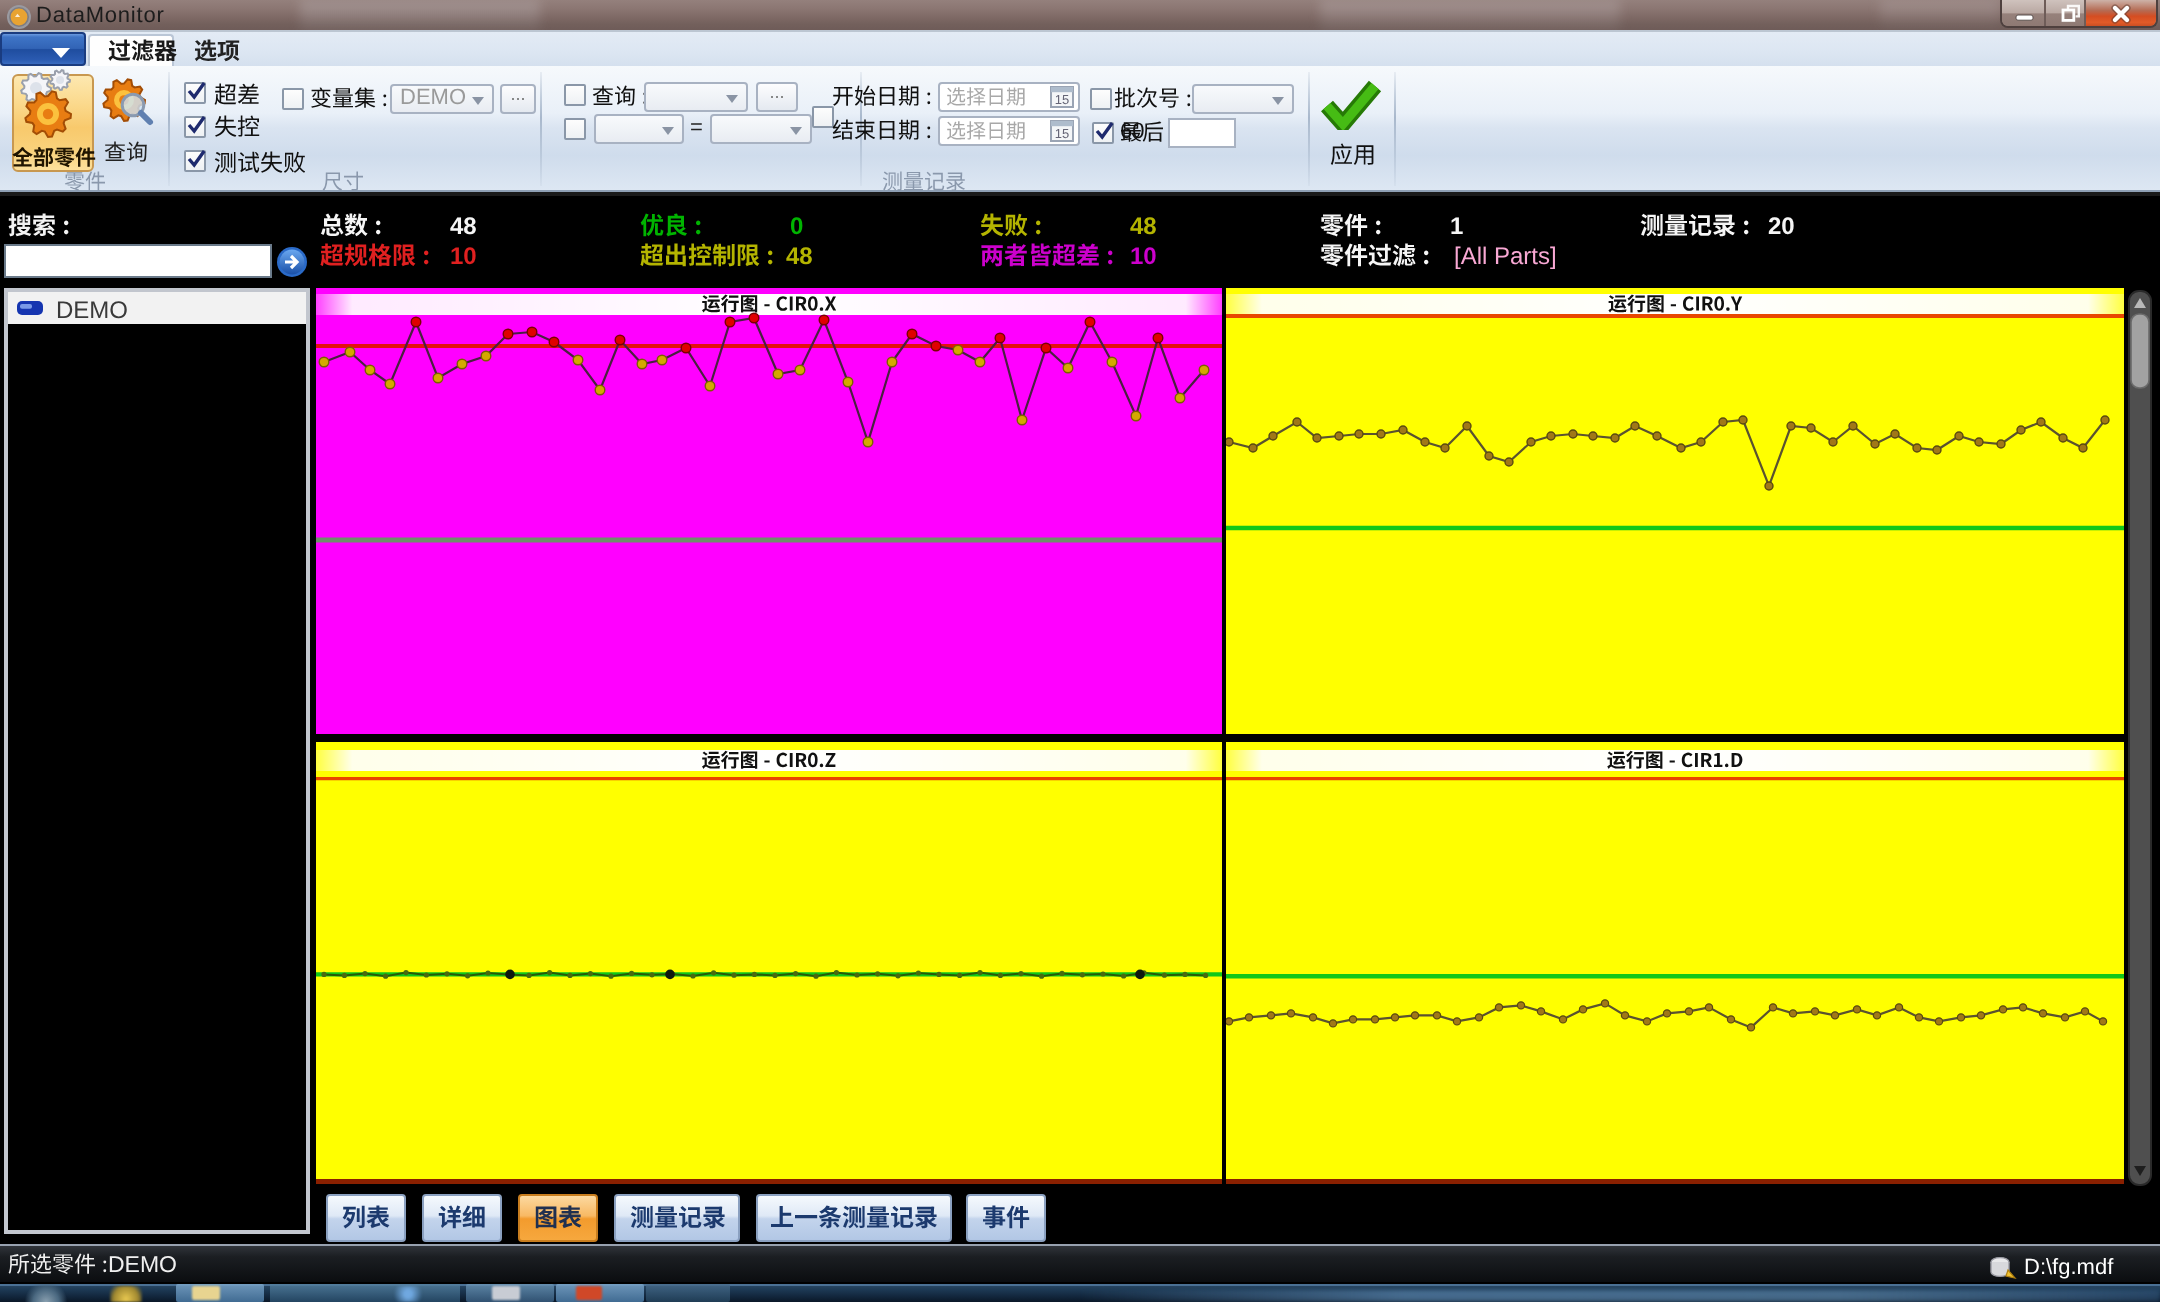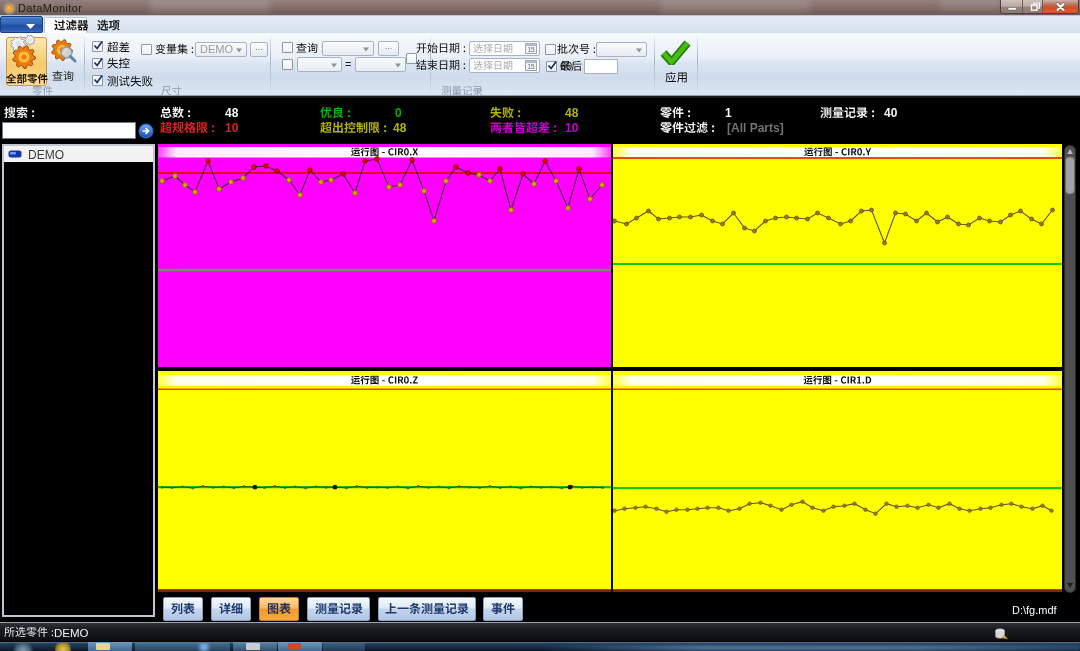--- a/index.html
+++ b/index.html
@@ -226,25 +226,25 @@
       <path d="M0.7 -9.4H11.4V-8.0H0.7ZM1.1 -6.8H10.4V-5.5H2.5V1.1H1.1ZM9.5 -6.8H10.9V-0.5Q10.9 0.0 10.8 0.4Q10.6 0.7 10.2 0.9Q9.8 1.0 9.3 1.1Q8.7 1.1 7.9 1.1Q7.9 0.8 7.7 0.4Q7.6 -0.0 7.4 -0.3Q7.8 -0.3 8.1 -0.3Q8.5 -0.3 8.8 -0.3Q9.1 -0.3 9.2 -0.3Q9.3 -0.3 9.4 -0.4Q9.5 -0.4 9.5 -0.6ZM3.9 -3.8 4.7 -4.8Q5.0 -4.6 5.2 -4.3Q5.5 -3.9 5.8 -3.6Q6.1 -3.3 6.2 -3.1L5.4 -1.9Q5.3 -2.2 5.0 -2.5Q4.8 -2.9 4.5 -3.2Q4.2 -3.5 3.9 -3.8ZM3.8 -8.4H5.2V-5.9Q5.2 -5.2 5.1 -4.5Q5.1 -3.8 4.9 -3.0Q4.7 -2.3 4.3 -1.6Q3.9 -0.9 3.3 -0.3Q3.2 -0.5 3.0 -0.7Q2.9 -0.9 2.7 -1.1Q2.5 -1.2 2.3 -1.4Q2.8 -1.8 3.1 -2.4Q3.4 -3.0 3.6 -3.6Q3.7 -4.2 3.7 -4.8Q3.8 -5.4 3.8 -5.9ZM6.9 -3.8 7.7 -4.8Q8.1 -4.5 8.5 -4.1Q8.9 -3.6 9.2 -3.2Q9.6 -2.8 9.8 -2.5L9.0 -1.3Q8.8 -1.7 8.4 -2.1Q8.1 -2.5 7.7 -3.0Q7.3 -3.4 6.9 -3.8ZM6.8 -8.4H8.2V-5.9Q8.2 -5.2 8.1 -4.5Q8.0 -3.8 7.8 -3.0Q7.6 -2.3 7.3 -1.6Q6.9 -0.9 6.3 -0.3Q6.2 -0.5 6.0 -0.7Q5.9 -0.9 5.7 -1.1Q5.5 -1.2 5.3 -1.4Q5.8 -1.8 6.1 -2.4Q6.4 -3.0 6.6 -3.6Q6.7 -4.2 6.7 -4.8Q6.8 -5.4 6.8 -5.9Z M12.6 -6.6H23.4V-5.3H12.6ZM13.6 -8.9H20.5V-7.7H13.6ZM15.8 -2.4H21.1V-1.3H15.8ZM15.8 -0.5H21.1V0.7H15.8ZM16.5 -10.2H17.9V-5.8H16.5ZM21.7 -9.9 23.0 -9.2Q21.8 -7.6 20.2 -6.2Q18.7 -4.9 16.9 -3.9Q15.0 -2.8 13.1 -2.1Q13.0 -2.3 12.9 -2.5Q12.7 -2.7 12.5 -2.9Q12.3 -3.2 12.2 -3.3Q14.2 -3.9 16.0 -4.9Q17.7 -5.8 19.2 -7.1Q20.7 -8.4 21.7 -9.9ZM14.9 -4.3H22.0V1.0H20.5V-3.1H16.4V1.1H14.9Z M26.0 -4.3H34.2V1.1H32.7V-3.1H27.4V1.1H26.0ZM26.8 -2.3H33.0V-1.2H26.8ZM26.6 -9.1H29.8V-7.9H26.6ZM26.8 -0.5H33.0V0.7H26.8ZM29.0 -5.4 30.6 -5.1Q30.3 -4.7 30.1 -4.3Q29.9 -3.9 29.8 -3.6L28.5 -3.9Q28.6 -4.2 28.8 -4.7Q28.9 -5.1 29.0 -5.4ZM34.1 -9.5 35.1 -8.4Q34.5 -8.2 33.9 -8.0Q33.2 -7.7 32.6 -7.5Q31.9 -7.4 31.3 -7.2Q31.2 -7.4 31.1 -7.8Q31.0 -8.1 30.9 -8.3Q31.4 -8.4 32.0 -8.6Q32.6 -8.8 33.2 -9.1Q33.7 -9.3 34.1 -9.5ZM30.4 -10.2H31.8V-6.6Q31.8 -6.3 31.9 -6.3Q32.0 -6.2 32.4 -6.2Q32.4 -6.2 32.6 -6.2Q32.8 -6.2 33.1 -6.2Q33.3 -6.2 33.5 -6.2Q33.7 -6.2 33.8 -6.2Q34.0 -6.2 34.1 -6.2Q34.2 -6.3 34.3 -6.6Q34.3 -6.8 34.3 -7.2Q34.5 -7.1 34.9 -6.9Q35.3 -6.8 35.6 -6.7Q35.5 -6.0 35.3 -5.6Q35.2 -5.2 34.8 -5.1Q34.5 -4.9 33.9 -4.9Q33.8 -4.9 33.7 -4.9Q33.5 -4.9 33.3 -4.9Q33.0 -4.9 32.8 -4.9Q32.6 -4.9 32.4 -4.9Q32.3 -4.9 32.2 -4.9Q31.4 -4.9 31.1 -5.1Q30.7 -5.2 30.5 -5.6Q30.4 -6.0 30.4 -6.6ZM25.8 -4.8 25.7 -6.0 26.3 -6.4 29.9 -7.0Q29.9 -6.7 29.9 -6.4Q29.9 -6.0 30.0 -5.7Q28.7 -5.5 27.9 -5.4Q27.2 -5.2 26.7 -5.1Q26.3 -5.0 26.1 -5.0Q25.9 -4.9 25.8 -4.8ZM25.8 -4.8Q25.7 -5.0 25.6 -5.2Q25.6 -5.4 25.5 -5.7Q25.4 -5.9 25.3 -6.0Q25.5 -6.1 25.6 -6.3Q25.8 -6.4 25.8 -6.8V-10.2H27.3V-5.9Q27.3 -5.9 27.2 -5.8Q27.0 -5.8 26.8 -5.7Q26.5 -5.5 26.3 -5.4Q26.1 -5.3 25.9 -5.1Q25.8 -5.0 25.8 -4.8Z M42.0 -9.8H46.6V-8.6H42.0ZM43.3 -9.3 44.7 -9.2Q44.5 -7.8 44.0 -6.8Q43.5 -5.9 42.6 -5.3Q42.4 -5.4 42.2 -5.6Q42.0 -5.7 41.8 -5.9Q41.6 -6.0 41.5 -6.1Q42.4 -6.6 42.8 -7.4Q43.2 -8.1 43.3 -9.3ZM45.9 -9.8H47.3Q47.3 -9.8 47.3 -9.6Q47.3 -9.4 47.3 -9.3Q47.2 -8.3 47.2 -7.6Q47.1 -6.9 47.0 -6.6Q46.9 -6.2 46.8 -6.0Q46.6 -5.8 46.4 -5.7Q46.2 -5.7 46.0 -5.6Q45.7 -5.6 45.4 -5.6Q45.0 -5.6 44.6 -5.6Q44.6 -5.9 44.5 -6.2Q44.4 -6.6 44.3 -6.8Q44.6 -6.8 44.9 -6.8Q45.1 -6.8 45.3 -6.8Q45.5 -6.8 45.6 -6.9Q45.7 -7.0 45.7 -7.3Q45.8 -7.5 45.8 -8.1Q45.9 -8.7 45.9 -9.6ZM36.8 -9.0H41.6V-7.7H36.8ZM36.5 -6.6H41.8V-5.4H36.5ZM39.3 -4.0H41.7V-2.8H39.3ZM38.6 -10.2H39.9V-6.0H38.6ZM38.8 -5.9H40.1V-0.5H38.8ZM38.0 -3.5Q38.2 -2.6 38.6 -2.0Q39.0 -1.4 39.5 -1.1Q40.1 -0.8 40.8 -0.7Q41.6 -0.6 42.5 -0.6Q42.8 -0.6 43.2 -0.6Q43.6 -0.6 44.1 -0.6Q44.5 -0.6 45.1 -0.6Q45.6 -0.6 46.1 -0.6Q46.6 -0.6 47.1 -0.6Q47.5 -0.6 47.8 -0.6Q47.7 -0.5 47.5 -0.2Q47.4 0.0 47.3 0.3Q47.3 0.6 47.2 0.8H46.3H42.5Q41.3 0.8 40.4 0.6Q39.5 0.5 38.8 0.0Q38.2 -0.4 37.7 -1.2Q37.3 -1.9 36.9 -3.2ZM36.9 -4.7 38.2 -4.7Q38.2 -3.5 38.1 -2.5Q38.0 -1.4 37.8 -0.5Q37.7 0.4 37.3 1.1Q37.2 1.0 37.0 0.9Q36.8 0.7 36.6 0.6Q36.3 0.5 36.2 0.4Q36.5 -0.2 36.6 -1.0Q36.8 -1.8 36.9 -2.7Q36.9 -3.7 36.9 -4.7ZM43.6 -4.0V-2.5H45.6V-4.0ZM42.3 -5.1H47.0V-1.3H42.3Z M49.2 -8.7H58.9V-7.4H49.2ZM49.8 -6.8H58.3V-5.5H49.8ZM50.5 -0.6H59.4V0.7H50.5ZM48.6 -4.9H59.3V-3.6H48.6ZM52.1 -3.0H58.4V-1.7H52.1ZM54.4 -2.5H55.9V0.2H54.4ZM50.7 -9.7 52.0 -10.2Q52.3 -9.8 52.6 -9.3Q52.9 -8.9 53.0 -8.5L51.6 -7.9Q51.5 -8.3 51.3 -8.8Q51.0 -9.3 50.7 -9.7ZM56.0 -10.2 57.6 -9.8Q57.3 -9.3 56.9 -8.9Q56.6 -8.5 56.3 -8.2L55.1 -8.5Q55.2 -8.8 55.4 -9.1Q55.6 -9.4 55.7 -9.7Q55.9 -10.0 56.0 -10.2ZM53.3 -8.3 54.8 -8.0Q54.3 -6.0 53.6 -4.5Q52.9 -2.9 51.8 -1.7Q50.8 -0.5 49.3 0.3Q49.2 0.2 49.1 -0.1Q48.9 -0.3 48.7 -0.5Q48.5 -0.8 48.3 -0.9Q49.7 -1.6 50.7 -2.7Q51.6 -3.7 52.3 -5.1Q52.9 -6.5 53.3 -8.3Z M65.1 -4.4Q64.6 -4.4 64.3 -4.7Q64.0 -5.1 64.0 -5.5Q64.0 -6.0 64.3 -6.4Q64.6 -6.7 65.1 -6.7Q65.5 -6.7 65.9 -6.4Q66.2 -6.0 66.2 -5.5Q66.2 -5.1 65.9 -4.7Q65.5 -4.4 65.1 -4.4ZM65.1 0.2Q64.6 0.2 64.3 -0.2Q64.0 -0.5 64.0 -1.0Q64.0 -1.5 64.3 -1.8Q64.6 -2.1 65.1 -2.1Q65.5 -2.1 65.9 -1.8Q66.2 -1.5 66.2 -1.0Q66.2 -0.5 65.9 -0.2Q65.5 0.2 65.1 0.2Z" fill="#cc00cc"></path>
     </svg>
 <span class="lat" style="left:565px;top:121px;font-size:12px;font-weight:bold;color:#cc00cc">10</span>
 <svg style="position:absolute;left:660px;top:105px;" width="34" height="17" viewBox="0 -12.0 34 17">
       <path d="M1.5 -9.8H10.4V-8.8H1.5ZM2.4 -7.1H4.9V-6.3H2.4ZM2.1 -5.9H4.9V-5.1H2.1ZM7.1 -5.9H9.9V-5.1H7.1ZM7.1 -7.1H9.6V-6.3H7.1ZM5.3 -9.4H6.7V-5.7H5.3ZM0.7 -8.4H11.3V-6.1H10.0V-7.5H2.0V-6.1H0.7ZM9.0 -2.7H9.2L9.4 -2.7L10.3 -2.1Q9.9 -1.6 9.2 -1.1Q8.4 -0.7 7.7 -0.3Q7.0 0.1 6.3 0.3Q6.2 0.1 5.9 -0.1Q5.7 -0.4 5.5 -0.6Q5.9 -0.7 6.4 -0.9Q6.9 -1.2 7.4 -1.4Q7.9 -1.7 8.4 -2.0Q8.8 -2.2 9.0 -2.4ZM3.1 -0.4 3.7 -1.3Q4.3 -1.2 5.0 -1.0Q5.7 -0.8 6.5 -0.6Q7.2 -0.4 7.8 -0.2Q8.5 0.0 8.9 0.2L8.4 1.2Q7.9 1.0 7.3 0.8Q6.7 0.6 6.0 0.4Q5.2 0.1 4.5 -0.1Q3.8 -0.3 3.1 -0.4ZM1.9 -2.7H9.4V-1.6H1.9ZM4.9 -3.4 5.8 -4.0Q6.1 -3.8 6.4 -3.5Q6.7 -3.2 6.9 -3.0L6.0 -2.3Q5.8 -2.5 5.5 -2.8Q5.2 -3.1 4.9 -3.4ZM6.6 -4.9Q7.0 -4.7 7.6 -4.5Q8.3 -4.3 9.0 -4.2Q9.7 -4.0 10.4 -3.9Q11.1 -3.8 11.8 -3.7Q11.7 -3.5 11.5 -3.3Q11.3 -3.1 11.2 -2.9Q11.0 -2.7 10.9 -2.5Q10.3 -2.7 9.6 -2.8Q8.8 -3.0 8.1 -3.2Q7.4 -3.5 6.7 -3.7Q6.1 -4.0 5.6 -4.3ZM6.1 -5.6 7.1 -4.9Q6.3 -4.4 5.3 -3.9Q4.3 -3.5 3.2 -3.1Q2.0 -2.7 1.0 -2.5Q0.9 -2.7 0.7 -3.0Q0.4 -3.3 0.2 -3.6Q1.0 -3.7 1.8 -3.9Q2.6 -4.1 3.4 -4.4Q4.2 -4.6 4.9 -5.0Q5.6 -5.3 6.1 -5.6Z M19.0 -10.0H20.5V1.1H19.0ZM17.0 -9.5 18.4 -9.3Q18.2 -8.4 18.0 -7.6Q17.7 -6.8 17.5 -6.1Q17.2 -5.4 16.8 -4.9Q16.7 -5.0 16.5 -5.1Q16.2 -5.3 16.0 -5.4Q15.8 -5.5 15.6 -5.6Q15.9 -6.1 16.2 -6.7Q16.5 -7.3 16.7 -8.1Q16.9 -8.8 17.0 -9.5ZM17.5 -7.9H23.0V-6.5H17.1ZM15.8 -4.4H23.6V-3.0H15.8ZM14.9 -10.2 16.3 -9.7Q15.9 -8.7 15.4 -7.7Q14.9 -6.7 14.2 -5.7Q13.6 -4.8 13.0 -4.1Q12.9 -4.3 12.8 -4.6Q12.7 -4.9 12.5 -5.2Q12.3 -5.5 12.2 -5.6Q12.8 -6.2 13.3 -6.9Q13.8 -7.6 14.2 -8.5Q14.6 -9.3 14.9 -10.2ZM13.7 -6.8 15.1 -8.2V-8.2V1.1H13.7Z M29.1 -4.4Q28.6 -4.4 28.3 -4.7Q28.0 -5.1 28.0 -5.5Q28.0 -6.0 28.3 -6.4Q28.6 -6.7 29.1 -6.7Q29.5 -6.7 29.9 -6.4Q30.2 -6.0 30.2 -5.5Q30.2 -5.1 29.9 -4.7Q29.5 -4.4 29.1 -4.4ZM29.1 0.2Q28.6 0.2 28.3 -0.2Q28.0 -0.5 28.0 -1.0Q28.0 -1.5 28.3 -1.8Q28.6 -2.1 29.1 -2.1Q29.5 -2.1 29.9 -1.8Q30.2 -1.5 30.2 -1.0Q30.2 -0.5 29.9 -0.2Q29.5 0.2 29.1 0.2Z" fill="#f5f5f5"></path>
     </svg>
 <span class="lat" style="left:725px;top:106px;font-size:12px;font-weight:bold;color:#f5f5f5">1</span>
 <svg style="position:absolute;left:660px;top:120px;" width="58" height="17" viewBox="0 -12.0 58 17">
       <path d="M1.5 -9.8H10.4V-8.8H1.5ZM2.4 -7.1H4.9V-6.3H2.4ZM2.1 -5.9H4.9V-5.1H2.1ZM7.1 -5.9H9.9V-5.1H7.1ZM7.1 -7.1H9.6V-6.3H7.1ZM5.3 -9.4H6.7V-5.7H5.3ZM0.7 -8.4H11.3V-6.1H10.0V-7.5H2.0V-6.1H0.7ZM9.0 -2.7H9.2L9.4 -2.7L10.3 -2.1Q9.9 -1.6 9.2 -1.1Q8.4 -0.7 7.7 -0.3Q7.0 0.1 6.3 0.3Q6.2 0.1 5.9 -0.1Q5.7 -0.4 5.5 -0.6Q5.9 -0.7 6.4 -0.9Q6.9 -1.2 7.4 -1.4Q7.9 -1.7 8.4 -2.0Q8.8 -2.2 9.0 -2.4ZM3.1 -0.4 3.7 -1.3Q4.3 -1.2 5.0 -1.0Q5.7 -0.8 6.5 -0.6Q7.2 -0.4 7.8 -0.2Q8.5 0.0 8.9 0.2L8.4 1.2Q7.9 1.0 7.3 0.8Q6.7 0.6 6.0 0.4Q5.2 0.1 4.5 -0.1Q3.8 -0.3 3.1 -0.4ZM1.9 -2.7H9.4V-1.6H1.9ZM4.9 -3.4 5.8 -4.0Q6.1 -3.8 6.4 -3.5Q6.7 -3.2 6.9 -3.0L6.0 -2.3Q5.8 -2.5 5.5 -2.8Q5.2 -3.1 4.9 -3.4ZM6.6 -4.9Q7.0 -4.7 7.6 -4.5Q8.3 -4.3 9.0 -4.2Q9.7 -4.0 10.4 -3.9Q11.1 -3.8 11.8 -3.7Q11.7 -3.5 11.5 -3.3Q11.3 -3.1 11.2 -2.9Q11.0 -2.7 10.9 -2.5Q10.3 -2.7 9.6 -2.8Q8.8 -3.0 8.1 -3.2Q7.4 -3.5 6.7 -3.7Q6.1 -4.0 5.6 -4.3ZM6.1 -5.6 7.1 -4.9Q6.3 -4.4 5.3 -3.9Q4.3 -3.5 3.2 -3.1Q2.0 -2.7 1.0 -2.5Q0.9 -2.7 0.7 -3.0Q0.4 -3.3 0.2 -3.6Q1.0 -3.7 1.8 -3.9Q2.6 -4.1 3.4 -4.4Q4.2 -4.6 4.9 -5.0Q5.6 -5.3 6.1 -5.6Z M19.0 -10.0H20.5V1.1H19.0ZM17.0 -9.5 18.4 -9.3Q18.2 -8.4 18.0 -7.6Q17.7 -6.8 17.5 -6.1Q17.2 -5.4 16.8 -4.9Q16.7 -5.0 16.5 -5.1Q16.2 -5.3 16.0 -5.4Q15.8 -5.5 15.6 -5.6Q15.9 -6.1 16.2 -6.7Q16.5 -7.3 16.7 -8.1Q16.9 -8.8 17.0 -9.5ZM17.5 -7.9H23.0V-6.5H17.1ZM15.8 -4.4H23.6V-3.0H15.8ZM14.9 -10.2 16.3 -9.7Q15.9 -8.7 15.4 -7.7Q14.9 -6.7 14.2 -5.7Q13.6 -4.8 13.0 -4.1Q12.9 -4.3 12.8 -4.6Q12.7 -4.9 12.5 -5.2Q12.3 -5.5 12.2 -5.6Q12.8 -6.2 13.3 -6.9Q13.8 -7.6 14.2 -8.5Q14.6 -9.3 14.9 -10.2ZM13.7 -6.8 15.1 -8.2V-8.2V1.1H13.7Z M24.7 -9.1 25.8 -9.8Q26.1 -9.5 26.5 -9.2Q26.8 -8.8 27.1 -8.4Q27.4 -8.1 27.6 -7.8L26.4 -6.9Q26.3 -7.2 26.0 -7.6Q25.7 -8.0 25.3 -8.4Q25.0 -8.8 24.7 -9.1ZM27.3 -5.7V-1.1H25.9V-4.4H24.5V-5.7ZM26.6 -1.9Q26.8 -1.9 27.0 -1.8Q27.2 -1.7 27.4 -1.5Q27.7 -1.4 28.0 -1.2Q28.6 -0.8 29.5 -0.7Q30.3 -0.6 31.3 -0.6Q31.8 -0.6 32.3 -0.7Q32.9 -0.7 33.5 -0.7Q34.1 -0.8 34.7 -0.8Q35.3 -0.9 35.7 -0.9Q35.6 -0.7 35.5 -0.4Q35.4 -0.1 35.4 0.1Q35.3 0.4 35.3 0.7Q35.0 0.7 34.5 0.7Q34.0 0.7 33.4 0.7Q32.8 0.8 32.3 0.8Q31.7 0.8 31.2 0.8Q30.1 0.8 29.3 0.6Q28.5 0.5 27.8 0.2Q27.4 -0.1 27.1 -0.3Q26.7 -0.5 26.5 -0.5Q26.4 -0.5 26.2 -0.3Q25.9 -0.1 25.7 0.3Q25.5 0.6 25.2 1.0L24.2 -0.5Q24.9 -1.1 25.5 -1.5Q26.1 -1.9 26.6 -1.9ZM28.0 -8.1H35.4V-6.8H28.0ZM32.5 -10.1H33.9V-2.8Q33.9 -2.2 33.8 -1.9Q33.6 -1.6 33.2 -1.4Q32.8 -1.2 32.2 -1.2Q31.6 -1.1 30.8 -1.1Q30.7 -1.4 30.6 -1.9Q30.4 -2.3 30.3 -2.6Q30.6 -2.6 31.0 -2.6Q31.4 -2.5 31.7 -2.5Q32.0 -2.6 32.1 -2.6Q32.3 -2.6 32.4 -2.6Q32.5 -2.7 32.5 -2.8ZM28.3 -5.6 29.5 -6.3Q29.8 -5.9 30.1 -5.5Q30.5 -5.1 30.8 -4.7Q31.1 -4.3 31.2 -3.9L30.0 -3.2Q29.8 -3.5 29.6 -3.9Q29.3 -4.4 29.0 -4.8Q28.6 -5.2 28.3 -5.6Z M43.5 -9.5H47.0V-8.5H43.5ZM40.4 -8.0H46.7V-6.9H40.4ZM42.6 -10.2H43.9V-7.5H42.6ZM41.3 -6.0 45.6 -6.3 45.6 -5.3 41.4 -5.0ZM42.2 -7.2H43.5V-4.9Q43.5 -4.7 43.6 -4.6Q43.7 -4.5 44.0 -4.5Q44.1 -4.5 44.3 -4.5Q44.5 -4.5 44.8 -4.5Q45.0 -4.5 45.2 -4.5Q45.4 -4.5 45.5 -4.5Q45.7 -4.5 45.8 -4.6Q45.9 -4.7 46.0 -4.8Q46.0 -5.0 46.0 -5.3Q46.2 -5.2 46.6 -5.1Q46.9 -5.0 47.1 -4.9Q47.1 -4.4 46.9 -4.0Q46.8 -3.7 46.5 -3.6Q46.2 -3.5 45.7 -3.5Q45.6 -3.5 45.3 -3.5Q45.1 -3.5 44.8 -3.5Q44.5 -3.5 44.2 -3.5Q44.0 -3.5 43.9 -3.5Q43.2 -3.5 42.9 -3.6Q42.5 -3.8 42.4 -4.1Q42.2 -4.4 42.2 -4.9ZM39.7 -8.0H41.0V-5.4Q41.0 -4.7 40.9 -3.9Q40.9 -3.0 40.7 -2.1Q40.6 -1.2 40.3 -0.4Q40.1 0.5 39.6 1.2Q39.5 1.1 39.3 0.9Q39.1 0.7 38.9 0.5Q38.7 0.3 38.6 0.3Q39.0 -0.3 39.2 -1.1Q39.4 -1.8 39.5 -2.6Q39.6 -3.3 39.7 -4.1Q39.7 -4.8 39.7 -5.4ZM46.4 -8.0H46.6L46.8 -8.0L47.7 -7.8Q47.5 -7.3 47.3 -6.7Q47.1 -6.1 46.9 -5.7L45.9 -6.0Q46.0 -6.3 46.2 -6.9Q46.4 -7.4 46.4 -7.8ZM42.4 -2.5H43.5V-0.4Q43.5 -0.2 43.6 -0.2Q43.7 -0.1 43.9 -0.1Q44.0 -0.1 44.1 -0.1Q44.3 -0.1 44.5 -0.1Q44.6 -0.1 44.8 -0.1Q45.0 -0.1 45.0 -0.1Q45.2 -0.1 45.3 -0.2Q45.3 -0.3 45.4 -0.5Q45.4 -0.8 45.5 -1.3Q45.6 -1.2 45.9 -1.1Q46.2 -1.0 46.4 -0.9Q46.4 -0.2 46.2 0.2Q46.1 0.5 45.8 0.7Q45.6 0.8 45.1 0.8Q45.1 0.8 44.9 0.8Q44.7 0.8 44.5 0.8Q44.2 0.8 44.1 0.8Q43.9 0.8 43.8 0.8Q43.2 0.8 42.9 0.7Q42.6 0.6 42.5 0.3Q42.4 0.0 42.4 -0.4ZM41.3 -2.5 42.2 -2.2Q42.2 -1.8 42.0 -1.3Q41.9 -0.8 41.8 -0.4Q41.7 0.1 41.5 0.4L40.5 0.0Q40.7 -0.3 40.9 -0.7Q41.0 -1.2 41.1 -1.6Q41.3 -2.1 41.3 -2.5ZM43.5 -2.9 44.3 -3.3Q44.7 -2.9 45.0 -2.4Q45.4 -1.8 45.6 -1.5L44.7 -0.9Q44.6 -1.2 44.4 -1.5Q44.2 -1.9 44.0 -2.2Q43.8 -2.6 43.5 -2.9ZM45.6 -2.5 46.4 -2.9Q46.7 -2.5 47.0 -2.0Q47.2 -1.5 47.5 -1.0Q47.7 -0.5 47.8 -0.2L46.8 0.3Q46.8 -0.1 46.6 -0.6Q46.4 -1.1 46.1 -1.6Q45.9 -2.1 45.6 -2.5ZM36.9 -9.0 37.7 -9.8Q38.0 -9.6 38.4 -9.4Q38.8 -9.1 39.1 -8.9Q39.4 -8.6 39.6 -8.4L38.7 -7.4Q38.5 -7.7 38.2 -7.9Q37.9 -8.2 37.5 -8.5Q37.2 -8.7 36.9 -9.0ZM36.3 -5.9 37.1 -6.8Q37.5 -6.6 37.8 -6.4Q38.2 -6.1 38.5 -5.9Q38.8 -5.6 39.1 -5.4L38.2 -4.5Q38.0 -4.7 37.7 -4.9Q37.4 -5.2 37.0 -5.4Q36.6 -5.7 36.3 -5.9ZM36.6 -0.1Q36.8 -0.5 37.1 -1.2Q37.4 -1.8 37.7 -2.5Q38.0 -3.2 38.3 -3.9L39.3 -3.1Q39.1 -2.5 38.9 -1.8Q38.6 -1.2 38.3 -0.5Q38.1 0.1 37.8 0.7Z M53.1 -4.4Q52.6 -4.4 52.3 -4.7Q52.0 -5.1 52.0 -5.5Q52.0 -6.0 52.3 -6.4Q52.6 -6.7 53.1 -6.7Q53.5 -6.7 53.9 -6.4Q54.2 -6.0 54.2 -5.5Q54.2 -5.1 53.9 -4.7Q53.5 -4.4 53.1 -4.4ZM53.1 0.2Q52.6 0.2 52.3 -0.2Q52.0 -0.5 52.0 -1.0Q52.0 -1.5 52.3 -1.8Q52.6 -2.1 53.1 -2.1Q53.5 -2.1 53.9 -1.8Q54.2 -1.5 54.2 -1.0Q54.2 -0.5 53.9 -0.2Q53.5 0.2 53.1 0.2Z" fill="#f5f5f5"></path>
     </svg>
-<span class="lat" style="left:727px;top:121px;font-size:12px;font-weight:bold;color:#737373">[All Parts]</span>
+<span class="lat" style="left:727px;top:121px;font-size:12px;font-weight:normal;color:#f9a8d4">[All Parts]</span>
 <svg style="position:absolute;left:820px;top:105px;" width="58" height="17" viewBox="0 -12.0 58 17">
       <path d="M5.8 -0.9 6.7 -1.5Q6.9 -1.2 7.2 -0.8Q7.5 -0.5 7.8 -0.2Q8.0 0.2 8.2 0.4L7.3 1.0Q7.1 0.7 6.9 0.4Q6.6 0.0 6.4 -0.3Q6.1 -0.6 5.8 -0.9ZM3.7 -9.6H7.9V-1.7H6.8V-8.5H4.7V-1.7H3.7ZM10.2 -10.0H11.3V-0.4Q11.3 0.1 11.2 0.4Q11.1 0.7 10.8 0.8Q10.5 0.9 10.1 1.0Q9.6 1.0 8.9 1.0Q8.9 0.8 8.8 0.5Q8.7 0.1 8.6 -0.1Q9.0 -0.1 9.4 -0.1Q9.8 -0.1 9.9 -0.1Q10.2 -0.1 10.2 -0.4ZM8.5 -9.1H9.6V-1.7H8.5ZM5.2 -7.9H6.3V-3.3Q6.3 -2.7 6.2 -2.1Q6.1 -1.4 5.8 -0.9Q5.6 -0.3 5.1 0.2Q4.6 0.7 3.8 1.1Q3.7 1.0 3.6 0.8Q3.5 0.6 3.4 0.5Q3.3 0.3 3.2 0.2Q3.9 -0.1 4.3 -0.5Q4.7 -0.9 4.9 -1.4Q5.1 -1.8 5.2 -2.3Q5.2 -2.8 5.2 -3.3ZM0.8 -9.0 1.6 -10.1Q2.0 -9.9 2.3 -9.7Q2.7 -9.5 3.1 -9.3Q3.4 -9.1 3.6 -8.9L2.8 -7.8Q2.6 -7.9 2.2 -8.2Q1.9 -8.4 1.5 -8.6Q1.1 -8.9 0.8 -9.0ZM0.3 -5.8 1.2 -6.9Q1.5 -6.7 1.8 -6.5Q2.2 -6.3 2.6 -6.1Q2.9 -5.9 3.2 -5.7L2.3 -4.6Q2.1 -4.8 1.8 -5.0Q1.4 -5.2 1.0 -5.4Q0.7 -5.7 0.3 -5.8ZM0.5 0.2Q0.8 -0.3 1.0 -0.9Q1.3 -1.5 1.6 -2.2Q1.9 -3.0 2.1 -3.7L3.3 -2.9Q3.1 -2.3 2.8 -1.6Q2.6 -0.9 2.3 -0.3Q2.1 0.3 1.8 0.9Z M15.5 -8.0V-7.6H20.4V-8.0ZM15.5 -9.1V-8.7H20.4V-9.1ZM14.1 -9.8H21.9V-6.9H14.1ZM15.2 -3.2V-2.8H20.8V-3.2ZM15.2 -4.3V-3.9H20.8V-4.3ZM13.9 -5.1H22.2V-2.0H13.9ZM17.3 -4.8H18.7V0.3H17.3ZM12.6 -6.5H23.5V-5.5H12.6ZM13.6 -1.6H22.4V-0.7H13.6ZM12.5 -0.3H23.5V0.8H12.5Z M25.2 -9.1 26.2 -10.0Q26.5 -9.7 26.9 -9.4Q27.3 -9.0 27.7 -8.7Q28.0 -8.4 28.2 -8.1L27.2 -7.1Q27.0 -7.3 26.7 -7.7Q26.3 -8.1 25.9 -8.4Q25.6 -8.8 25.2 -9.1ZM26.3 0.9 26.0 -0.4 26.4 -0.9 28.6 -2.4Q28.6 -2.1 28.8 -1.7Q28.9 -1.4 29.0 -1.2Q28.2 -0.6 27.8 -0.2Q27.3 0.1 27.0 0.4Q26.7 0.6 26.6 0.7Q26.4 0.8 26.3 0.9ZM24.5 -6.5H27.3V-5.1H24.5ZM26.3 0.9Q26.3 0.8 26.1 0.6Q26.0 0.4 25.9 0.2Q25.7 0.0 25.6 -0.1Q25.8 -0.3 26.0 -0.6Q26.2 -0.9 26.2 -1.4V-6.5H27.6V-0.6Q27.6 -0.6 27.5 -0.5Q27.4 -0.4 27.2 -0.2Q27.0 -0.1 26.8 0.1Q26.6 0.4 26.5 0.6Q26.3 0.8 26.3 0.9ZM29.8 -5.5H34.3V-4.2H29.8ZM29.2 -5.5H30.7V-1.1Q30.7 -0.7 30.8 -0.6Q31.0 -0.5 31.5 -0.5Q31.6 -0.5 31.8 -0.5Q32.0 -0.5 32.2 -0.5Q32.4 -0.5 32.7 -0.5Q33.0 -0.5 33.2 -0.5Q33.4 -0.5 33.5 -0.5Q33.8 -0.5 34.0 -0.6Q34.1 -0.8 34.2 -1.2Q34.3 -1.6 34.3 -2.4Q34.5 -2.3 34.7 -2.1Q35.0 -2.0 35.2 -1.9Q35.5 -1.8 35.7 -1.8Q35.6 -0.8 35.4 -0.2Q35.2 0.4 34.7 0.6Q34.3 0.9 33.6 0.9Q33.5 0.9 33.2 0.9Q33.0 0.9 32.7 0.9Q32.4 0.9 32.2 0.9Q31.9 0.9 31.6 0.9Q31.4 0.9 31.3 0.9Q30.5 0.9 30.1 0.7Q29.6 0.5 29.4 0.1Q29.2 -0.3 29.2 -1.1ZM29.0 -9.4H34.9V-3.6H33.5V-8.0H29.0Z M36.7 -5.7H47.3V-4.5H36.7ZM41.2 -5.0H42.7V-0.3Q42.7 0.2 42.6 0.5Q42.4 0.8 42.0 0.9Q41.7 1.1 41.2 1.1Q40.7 1.1 40.0 1.1Q39.9 0.8 39.8 0.5Q39.6 0.1 39.5 -0.1Q39.8 -0.1 40.1 -0.1Q40.4 -0.1 40.6 -0.1Q40.9 -0.1 41.0 -0.1Q41.1 -0.1 41.2 -0.1Q41.2 -0.2 41.2 -0.3ZM42.5 -4.6Q42.9 -3.7 43.6 -2.9Q44.4 -2.1 45.3 -1.5Q46.3 -0.9 47.5 -0.6Q47.3 -0.5 47.1 -0.3Q46.9 -0.0 46.8 0.2Q46.6 0.4 46.5 0.6Q45.3 0.2 44.3 -0.5Q43.3 -1.2 42.6 -2.1Q41.8 -3.1 41.3 -4.3ZM45.5 -4.5 46.8 -3.6Q46.3 -3.3 45.9 -2.9Q45.4 -2.6 44.9 -2.3Q44.5 -2.0 44.1 -1.8L43.1 -2.6Q43.5 -2.8 43.9 -3.1Q44.4 -3.5 44.8 -3.8Q45.2 -4.2 45.5 -4.5ZM37.4 -3.5 38.4 -4.4Q38.7 -4.2 39.2 -4.0Q39.6 -3.7 40.0 -3.5Q40.3 -3.2 40.6 -3.0L39.6 -2.0Q39.3 -2.2 39.0 -2.5Q38.6 -2.8 38.2 -3.1Q37.8 -3.3 37.4 -3.5ZM36.6 -0.9Q37.2 -1.1 38.1 -1.4Q38.9 -1.7 39.8 -2.1Q40.8 -2.4 41.7 -2.8L42.0 -1.5Q41.2 -1.2 40.4 -0.8Q39.6 -0.5 38.8 -0.2Q38.1 0.2 37.4 0.4ZM37.8 -7.7H44.9V-6.4H37.8ZM44.5 -9.6H44.7L44.9 -9.7L46.1 -9.6Q46.1 -8.9 46.0 -8.1Q46.0 -7.3 45.9 -6.5Q45.9 -5.8 45.8 -5.1L44.3 -5.1Q44.3 -5.7 44.4 -6.3Q44.4 -6.9 44.4 -7.5Q44.5 -8.0 44.5 -8.6Q44.5 -9.1 44.5 -9.4ZM37.5 -9.6H44.9V-8.3H37.5Z M53.1 -4.4Q52.6 -4.4 52.3 -4.7Q52.0 -5.1 52.0 -5.5Q52.0 -6.0 52.3 -6.4Q52.6 -6.7 53.1 -6.7Q53.5 -6.7 53.9 -6.4Q54.2 -6.0 54.2 -5.5Q54.2 -5.1 53.9 -4.7Q53.5 -4.4 53.1 -4.4ZM53.1 0.2Q52.6 0.2 52.3 -0.2Q52.0 -0.5 52.0 -1.0Q52.0 -1.5 52.3 -1.8Q52.6 -2.1 53.1 -2.1Q53.5 -2.1 53.9 -1.8Q54.2 -1.5 54.2 -1.0Q54.2 -0.5 53.9 -0.2Q53.5 0.2 53.1 0.2Z" fill="#f5f5f5"></path>
     </svg>
-<span class="lat" style="left:884px;top:106px;font-size:12px;font-weight:bold;color:#f5f5f5">40</span>
+<span class="lat" style="left:884px;top:106px;font-size:12px;font-weight:bold;color:#f5f5f5">20</span>
 <div class="abs" style="left:2px;top:122px;width:134px;height:17px;background:#fff;border:1px solid #6a7a8a"></div>
 <svg class="abs" style="left:138px;top:123px" width="16" height="16" viewBox="0 0 16 16">
  <circle cx="8" cy="8" r="7.5" fill="#2a6ac8"></circle>
       <circle cx="8" cy="8" r="6.2" fill="url(#gbtn)"></circle>
  <defs>
         <linearGradient id="gbtn" x1="0" y1="0" x2="0" y2="1">
           <stop offset="0" stop-color="#6aa8f0"></stop>
           <stop offset="1" stop-color="#1a50a8"></stop>
         </linearGradient>
       </defs>
@@ -494,21 +494,21 @@
 <div class="abs" style="left:0;top:623px;width:1080px;height:19px;background:linear-gradient(180deg,#30343a 0%,#1b1e22 30%,#0b0d10 100%);border-bottom:1px solid #000"></div>
 <svg style="position:absolute;left:4px;top:625px;" width="52" height="16" viewBox="0 -11.0 52 16">
       <path d="M6.2 -5.5H10.5V-4.7H6.2ZM8.4 -5.0H9.3V0.8H8.4ZM1.1 -8.2H1.9V-4.3Q1.9 -3.7 1.9 -3.0Q1.8 -2.4 1.7 -1.7Q1.6 -1.0 1.5 -0.3Q1.3 0.4 1.0 0.9Q0.9 0.8 0.8 0.7Q0.7 0.6 0.5 0.5Q0.4 0.4 0.3 0.4Q0.7 -0.3 0.8 -1.1Q1.0 -1.9 1.0 -2.8Q1.1 -3.6 1.1 -4.3ZM9.8 -9.1 10.3 -8.4Q9.8 -8.2 9.1 -8.0Q8.4 -7.8 7.6 -7.7Q6.8 -7.5 6.1 -7.4Q6.1 -7.6 6.0 -7.8Q6.0 -8.0 5.9 -8.1Q6.6 -8.2 7.3 -8.4Q8.0 -8.5 8.7 -8.7Q9.3 -8.9 9.8 -9.1ZM1.5 -6.5H4.9V-3.2H1.5V-4.0H4.1V-5.7H1.5ZM4.9 -9.0 5.4 -8.3Q4.9 -8.1 4.2 -7.9Q3.5 -7.8 2.7 -7.7Q2.0 -7.5 1.3 -7.5Q1.3 -7.6 1.2 -7.8Q1.2 -8.0 1.1 -8.2Q1.7 -8.2 2.4 -8.4Q3.2 -8.5 3.8 -8.7Q4.4 -8.8 4.9 -9.0ZM5.9 -8.1H6.7V-4.5Q6.7 -3.8 6.7 -3.1Q6.6 -2.4 6.4 -1.7Q6.3 -1.0 5.9 -0.3Q5.6 0.4 5.1 0.9Q5.0 0.8 4.9 0.7Q4.8 0.6 4.7 0.5Q4.5 0.4 4.4 0.4Q4.9 -0.2 5.2 -0.8Q5.5 -1.4 5.6 -2.0Q5.8 -2.6 5.8 -3.3Q5.9 -3.9 5.9 -4.5Z M14.5 -5.4H21.5V-4.7H14.5ZM15.8 -7.7H21.0V-7.0H15.8ZM17.6 -9.2H18.5V-5.1H17.6ZM15.9 -8.9 16.7 -8.7Q16.5 -7.9 16.1 -7.2Q15.7 -6.4 15.3 -5.9Q15.2 -5.9 15.1 -6.0Q14.9 -6.1 14.8 -6.2Q14.7 -6.3 14.6 -6.3Q15.0 -6.8 15.4 -7.5Q15.7 -8.2 15.9 -8.9ZM18.5 -5.0H19.3V-2.1Q19.3 -1.9 19.3 -1.8Q19.4 -1.8 19.6 -1.8Q19.6 -1.8 19.8 -1.8Q19.9 -1.8 20.0 -1.8Q20.2 -1.8 20.3 -1.8Q20.4 -1.8 20.5 -1.8Q20.6 -1.8 20.7 -1.9Q20.7 -2.0 20.8 -2.2Q20.8 -2.5 20.8 -3.1Q20.9 -3.0 21.0 -3.0Q21.2 -2.9 21.3 -2.8Q21.4 -2.8 21.5 -2.8Q21.5 -2.1 21.4 -1.7Q21.3 -1.3 21.1 -1.2Q20.9 -1.0 20.6 -1.0Q20.5 -1.0 20.3 -1.0Q20.2 -1.0 20.0 -1.0Q19.8 -1.0 19.7 -1.0Q19.5 -1.0 19.5 -1.0Q19.1 -1.0 18.9 -1.1Q18.6 -1.2 18.6 -1.4Q18.5 -1.7 18.5 -2.1ZM16.5 -5.0H17.4Q17.3 -4.3 17.2 -3.7Q17.0 -3.0 16.7 -2.5Q16.4 -2.0 16.0 -1.6Q15.5 -1.2 14.7 -0.9Q14.7 -1.0 14.6 -1.1Q14.5 -1.3 14.4 -1.4Q14.3 -1.5 14.2 -1.6Q14.9 -1.8 15.3 -2.2Q15.8 -2.5 16.0 -2.9Q16.2 -3.3 16.4 -3.9Q16.5 -4.4 16.5 -5.0ZM11.7 -8.4 12.3 -8.9Q12.6 -8.6 13.0 -8.3Q13.3 -8.0 13.6 -7.7Q13.9 -7.3 14.1 -7.1L13.4 -6.6Q13.2 -6.8 12.9 -7.2Q12.7 -7.5 12.3 -7.8Q12.0 -8.2 11.7 -8.4ZM13.8 -5.0V-0.8H13.0V-4.2H11.6V-5.0ZM13.7 -1.1Q13.9 -1.1 14.2 -0.9Q14.4 -0.8 14.8 -0.5Q15.4 -0.2 16.0 -0.1Q16.7 -0.0 17.6 -0.0Q18.2 -0.0 19.0 -0.1Q19.7 -0.1 20.4 -0.1Q21.1 -0.2 21.6 -0.2Q21.6 -0.1 21.5 0.0Q21.5 0.2 21.4 0.4Q21.4 0.5 21.4 0.6Q21.1 0.7 20.6 0.7Q20.1 0.7 19.6 0.7Q19.0 0.7 18.5 0.7Q18.0 0.7 17.6 0.7Q16.6 0.7 15.9 0.6Q15.2 0.5 14.7 0.2Q14.4 0.0 14.1 -0.2Q13.9 -0.4 13.7 -0.4Q13.5 -0.4 13.2 -0.2Q12.9 -0.0 12.7 0.3Q12.4 0.5 12.0 0.9L11.5 0.2Q11.9 -0.2 12.3 -0.5Q12.7 -0.8 13.0 -0.9Q13.4 -1.1 13.7 -1.1Z M23.5 -8.8H31.5V-8.2H23.5ZM24.1 -6.4H26.5V-5.9H24.1ZM23.9 -5.3H26.5V-4.8H23.9ZM28.4 -5.3H31.1V-4.8H28.4ZM28.4 -6.4H30.9V-5.9H28.4ZM27.1 -8.5H27.9V-5.3H27.1ZM22.8 -7.5H32.2V-5.6H31.4V-7.0H23.6V-5.6H22.8ZM30.5 -2.4H30.6L30.7 -2.4L31.2 -2.0Q30.8 -1.6 30.2 -1.2Q29.6 -0.8 29.0 -0.4Q28.4 -0.1 27.8 0.1Q27.8 0.0 27.6 -0.1Q27.5 -0.3 27.3 -0.4Q27.7 -0.5 28.2 -0.7Q28.6 -1.0 29.0 -1.2Q29.5 -1.5 29.9 -1.7Q30.2 -2.0 30.5 -2.2ZM25.1 -0.6 25.5 -1.2Q26.0 -1.0 26.6 -0.9Q27.2 -0.7 27.8 -0.5Q28.4 -0.3 29.0 -0.0Q29.5 0.2 29.9 0.4L29.5 1.0Q29.1 0.8 28.6 0.6Q28.1 0.3 27.5 0.1Q26.9 -0.1 26.3 -0.3Q25.7 -0.5 25.1 -0.6ZM23.9 -2.4H30.7V-1.7H23.9ZM26.7 -3.3 27.2 -3.6Q27.5 -3.4 27.8 -3.2Q28.1 -2.9 28.2 -2.7L27.7 -2.3Q27.6 -2.5 27.3 -2.8Q27.0 -3.1 26.7 -3.3ZM27.8 -4.5Q28.2 -4.3 28.8 -4.1Q29.4 -3.8 30.1 -3.6Q30.7 -3.5 31.4 -3.3Q32.1 -3.2 32.7 -3.0Q32.6 -3.0 32.5 -2.8Q32.4 -2.7 32.3 -2.6Q32.2 -2.5 32.2 -2.4Q31.6 -2.5 30.9 -2.7Q30.3 -2.9 29.6 -3.1Q28.9 -3.3 28.3 -3.6Q27.7 -3.8 27.2 -4.1ZM27.7 -5.0 28.3 -4.6Q27.6 -4.1 26.7 -3.7Q25.8 -3.3 24.8 -2.9Q23.8 -2.6 22.8 -2.3Q22.8 -2.5 22.6 -2.6Q22.5 -2.8 22.4 -2.9Q23.1 -3.1 23.8 -3.3Q24.6 -3.5 25.3 -3.8Q26.0 -4.1 26.6 -4.4Q27.2 -4.7 27.7 -5.0Z M39.6 -9.1H40.5V0.9H39.6ZM37.8 -8.7 38.5 -8.5Q38.4 -7.8 38.2 -7.0Q38.0 -6.3 37.7 -5.6Q37.4 -5.0 37.1 -4.5Q37.0 -4.6 36.9 -4.6Q36.8 -4.7 36.6 -4.8Q36.5 -4.9 36.4 -4.9Q36.7 -5.4 37.0 -6.0Q37.2 -6.6 37.4 -7.3Q37.6 -8.0 37.8 -8.7ZM37.9 -7.0H43.0V-6.2H37.7ZM36.5 -3.8H43.5V-2.9H36.5ZM35.9 -9.2 36.7 -9.0Q36.4 -8.0 35.9 -7.1Q35.5 -6.2 34.9 -5.4Q34.4 -4.6 33.8 -4.0Q33.8 -4.1 33.7 -4.2Q33.6 -4.4 33.5 -4.6Q33.4 -4.7 33.4 -4.8Q33.9 -5.3 34.3 -6.0Q34.8 -6.8 35.2 -7.6Q35.7 -8.4 35.9 -9.2ZM34.8 -6.4 35.6 -7.1 35.6 -7.1V0.9H34.8Z M48.4 -4.3Q48.1 -4.3 47.9 -4.5Q47.7 -4.7 47.7 -5.1Q47.7 -5.4 47.9 -5.6Q48.1 -5.8 48.4 -5.8Q48.7 -5.8 48.9 -5.6Q49.1 -5.4 49.1 -5.1Q49.1 -4.7 48.9 -4.5Q48.7 -4.3 48.4 -4.3ZM48.4 0.1Q48.1 0.1 47.9 -0.1Q47.7 -0.3 47.7 -0.6Q47.7 -1.0 47.9 -1.2Q48.1 -1.4 48.4 -1.4Q48.7 -1.4 48.9 -1.2Q49.1 -1.0 49.1 -0.6Q49.1 -0.3 48.9 -0.1Q48.7 0.1 48.4 0.1Z" fill="#f0f0f0"></path>
     </svg>
 <span class="lat" style="left:54px;top:627px;font-size:11.5px;color:#f0f0f0">DEMO</span>
 <svg class="abs" style="left:994px;top:627px" width="15" height="14" viewBox="0 0 15 14">
  <ellipse cx="6" cy="4" rx="4.5" ry="2.2" fill="#e8e8ea" stroke="#9a9aa2" stroke-width=".7"></ellipse>
  <path d="M1.5 4 v5 a4.5 2.2 0 0 0 9 0 v-5" fill="#d8d8dc" stroke="#9a9aa2" stroke-width=".7"></path>
  <path d="M10 8 l3.5 4 l-4.5 -1 z" fill="#f0c030" stroke="#b08010" stroke-width=".6"></path>
 </svg>
-<span class="lat" style="left:1012px;top:604px;font-size:11px;color:#fff">D:\fg.mdf</span>
+<span class="lat" style="left:1012px;top:628px;font-size:11px;color:#fff">D:\fg.mdf</span>
 <div class="abs" style="left:0;top:642px;width:1080px;height:9px;background:linear-gradient(180deg,#2c4a66 0%,#1d3a55 30%,#12263c 70%,#0a1828 100%)">
  <div class="abs" style="left:0;top:0;width:1080px;height:1px;background:#4a7094"></div>
  <div class="abs" style="left:540px;top:3px;width:540px;height:6px;background:linear-gradient(90deg,rgba(90,140,190,0),rgba(110,160,205,.55) 30%,rgba(120,170,210,.5) 70%,rgba(80,130,180,.3));filter:blur(1px)"></div>
  <div class="abs" style="left:12px;top:0;width:22px;height:9px;background:radial-gradient(circle at 50% 100%,#8aa0b0 0%,#4a6880 45%,rgba(40,70,100,0) 75%)"></div>
  <div class="abs" style="left:55px;top:1px;width:16px;height:8px;background:radial-gradient(circle at 50% 80%,#e8c850 0%,#a08830 60%,rgba(0,0,0,0) 90%);filter:blur(.5px)"></div>
  <div class="abs" style="left:88px;top:0;width:44px;height:9px;background:linear-gradient(180deg,#7aa4c8,#4a7aa5);opacity:.85;border-radius:1px"></div>
  <div class="abs" style="left:96px;top:1px;width:14px;height:7px;background:#e8d490;border-radius:1px;filter:blur(.6px)"></div>
  <div class="abs" style="left:135px;top:0;width:95px;height:9px;background:linear-gradient(180deg,#54809f,#2a506f);opacity:.8"></div>
  <div class="abs" style="left:196px;top:1px;width:16px;height:8px;background:radial-gradient(circle,#70a8e0 20%,rgba(0,0,0,0) 80%);filter:blur(.5px)"></div>
  <div class="abs" style="left:233px;top:0;width:44px;height:9px;background:linear-gradient(180deg,#6a94b4,#3a6084);opacity:.8;border-radius:1px"></div>

